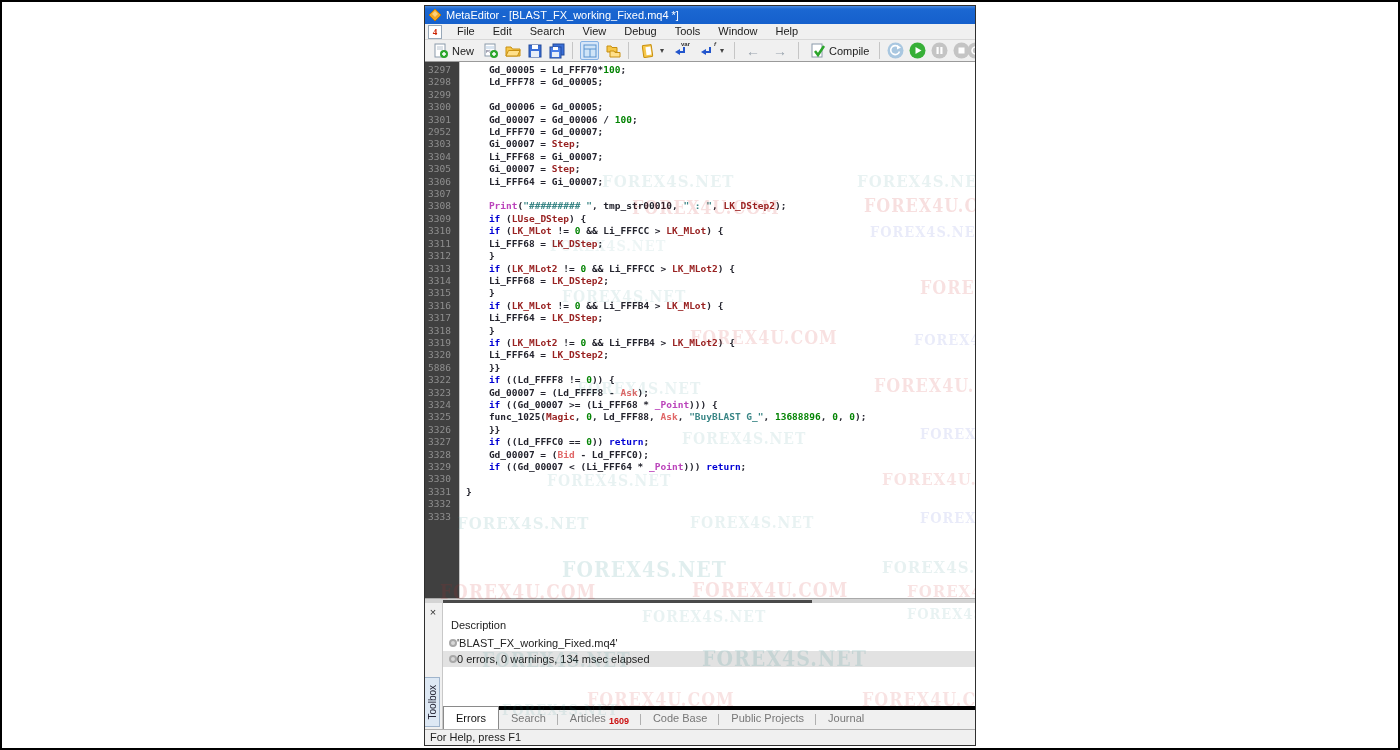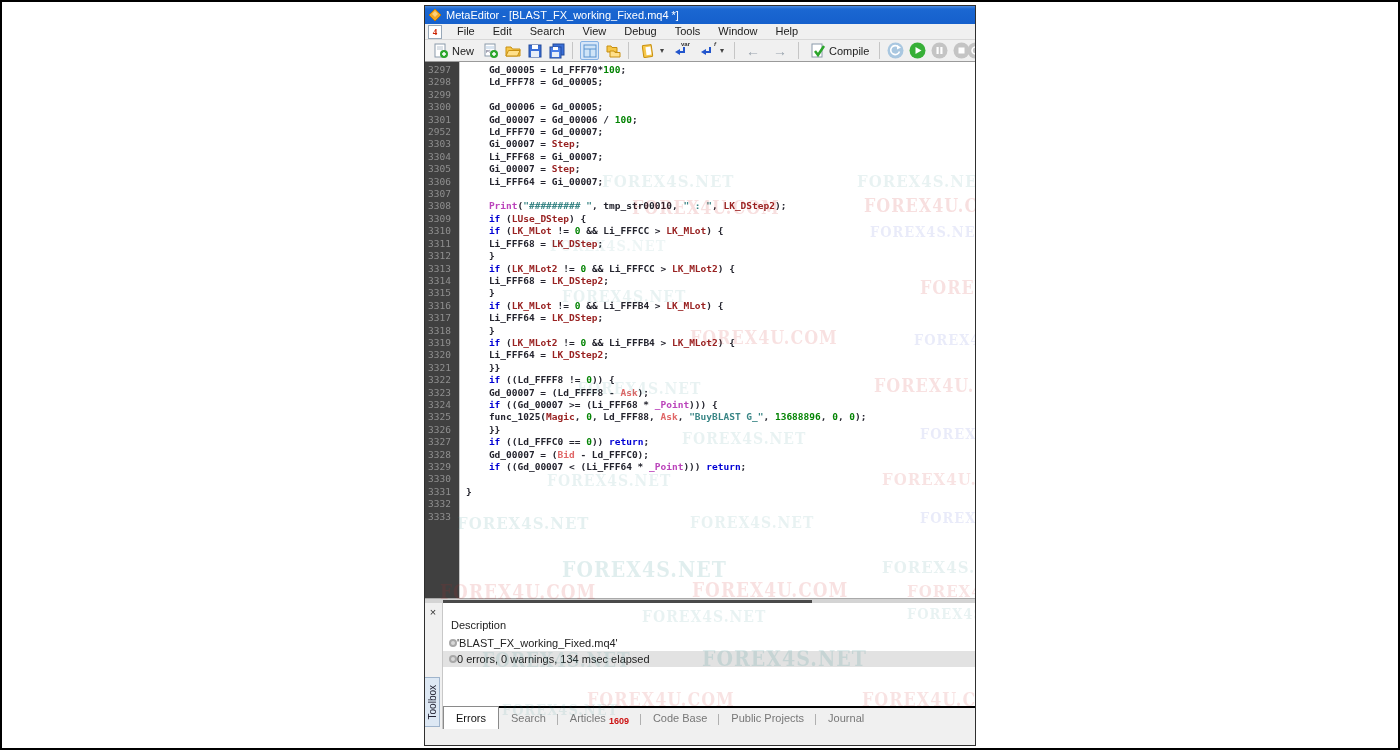--- a/index.html
+++ b/index.html
@@ -51,21 +51,21 @@
   .tb-close{position:absolute;left:1px;top:3px;width:14px;height:14px;font-size:11px;line-height:13px;text-align:center;color:#333;}
   .tb-side-tab{position:absolute;left:0px;bottom:2px;width:15px;height:50px;background:#dde8f4;border:1px solid #9fb4cc;border-left:none;box-sizing:border-box;display:flex;align-items:center;justify-content:center;}
   .tb-side-tab span{writing-mode:vertical-rl;transform:rotate(180deg);font-size:10px;color:#223;}
   .tb-main{position:absolute;left:18px;top:0;right:0;height:100%;}
   .tb-header{font-size:11px;color:#222;padding:16px 0 4px 8px;}
   .tb-row{display:flex;align-items:center;height:16px;font-size:11px;color:#222;padding-left:6px;gap:0;}
   .tb-row.sel{background:#e2e2e2;}
   .gear{display:inline-block;width:8px;height:8px;border-radius:50%;background:#d8d8d8;border:2px solid #a8a8a8;box-sizing:border-box;}
 
   
-  .tabs{position:absolute;left:18px;right:0;bottom:0;height:23px;background:#f0f0f0;border-top:2px solid #000000;display:flex;align-items:flex-end;box-sizing:border-box;}
+  .tabs{position:absolute;left:18px;right:0;bottom:0;height:23px;background:#f0f0f0;border-top:4px solid #000000;display:flex;align-items:flex-end;box-sizing:border-box;}
   .tab{font-size:11px;color:#777;padding:4px 12px 5px 12px;display:flex;align-items:flex-end;position:relative;}
   .tab.active{background:#fff;border:1px solid #8a8a8a;border-bottom:none;color:#111;margin-top:-1px;padding-top:5px;}
   .tab:not(.active):not(:last-child)::after{content:"";position:absolute;right:0;top:6px;height:11px;width:1px;background:#b0b0b0;}
   .badge{color:#cc1111;font-weight:bold;font-size:9px;margin-left:3px;position:relative;top:2px;}
 
   
   .statusbar{position:absolute;left:0;top:723px;width:100%;height:16px;background:#f0f0f0;border-top:1px solid #b0b0b0;box-sizing:border-box;font-size:11px;color:#222;padding:1px 0 0 5px;}
 
   
   .wm-layer{position:absolute;left:0;top:0;width:100%;height:100%;pointer-events:none;z-index:40;}
@@ -252,21 +252,21 @@
           <div class="ln">3311</div>
           <div class="ln">3312</div>
           <div class="ln">3313</div>
           <div class="ln">3314</div>
           <div class="ln">3315</div>
           <div class="ln">3316</div>
           <div class="ln">3317</div>
           <div class="ln">3318</div>
           <div class="ln">3319</div>
           <div class="ln">3320</div>
-          <div class="ln">3321</div>
+          <div class="ln">5886</div>
           <div class="ln">3322</div>
           <div class="ln">3323</div>
           <div class="ln">3324</div>
           <div class="ln">3325</div>
           <div class="ln">3326</div>
           <div class="ln">3327</div>
           <div class="ln">3328</div>
           <div class="ln">3329</div>
           <div class="ln">3330</div>
           <div class="ln">3331</div>
@@ -353,20 +353,23 @@
           </div>
           <div class="tab">
             <span>Public Projects</span>
           </div>
           <div class="tab">
             <span>Journal</span>
           </div>
         </div>
     </div>
 
+    <div class="statusbar">
+      <span>For Help, press F1</span>
+    </div>
 
     <div class="wm-layer" id="wm-layer">
         <div class="wm" style="left: 177px; top: 166px; font-size: 15px; color: rgb(46, 139, 139); opacity: 0.1;">FOREX4S.NET</div>
         <div class="wm" style="left: 432px; top: 166px; font-size: 15px; color: rgb(46, 139, 139); opacity: 0.1;">FOREX4S.NET</div>
         <div class="wm" style="left: 207px; top: 192px; font-size: 16px; color: rgb(204, 34, 34); opacity: 0.14;">FOREX4U.COM</div>
         <div class="wm" style="left: 439px; top: 190px; font-size: 16px; color: rgb(204, 34, 34); opacity: 0.14;">FOREX4U.COM</div>
         <div class="wm" style="left: 445px; top: 218px; font-size: 13px; color: rgb(51, 68, 204); opacity: 0.1;">FOREX4S.NET</div>
         <div class="wm" style="left: 125px; top: 232px; font-size: 13px; color: rgb(46, 139, 139); opacity: 0.08;">FOREX4S.NET</div>
         <div class="wm" style="left: 495px; top: 272px; font-size: 16px; color: rgb(204, 34, 34); opacity: 0.13;">FOREX4U.COM</div>
         <div class="wm" style="left: 137px; top: 282px; font-size: 14px; color: rgb(46, 139, 139); opacity: 0.1;">FOREX4S.NET</div>

